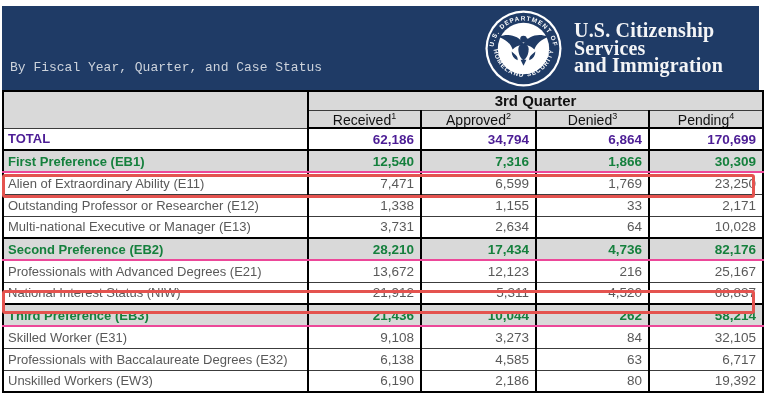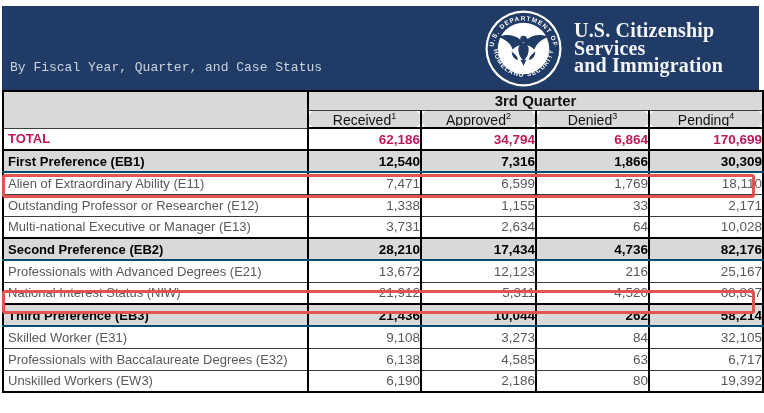--- a/index.html
+++ b/index.html
@@ -29,30 +29,30 @@
   table{width:760px;height:229px;border-collapse:collapse;table-layout:fixed;
     font-family:"Liberation Sans",sans-serif;}
   col.c-label{width:305px;}
   col.c1{width:113px;}col.c2{width:115px;}col.c3{width:113px;}col.c4{width:114px;}
   table{border:2px solid #000;}
   th,td{border:1px solid #3c3c3c;border-left:2px solid #000;border-right:2px solid #000;
     overflow:hidden;white-space:nowrap;}
   thead th{background:var(--header-gray,#d9d9d9);color:#111;font-weight:400;}
   .corner{background:var(--header-gray,#d9d9d9);}
   .quarter-cell{height:19px;font-size:15px;font-weight:700;text-align:center;}
-  .colhead-row th{height:18px;font-size:14px;text-align:center;border-bottom:2px solid #000;border-radius:9px;}
+  .colhead-row th{height:18px;font-size:14px;text-align:center;border-bottom:2px solid #000;}
   .colhead-row sup{font-size:9px;}
 
   tbody td{height:22px;font-size:13px;vertical-align:middle;}
   td.lbl{text-align:left;padding-left:4px;}
-  td.num{text-align:right;padding-right:0;font-size:13.5px;}
-  tr.total td{font-weight:700;color:#be185d;}
+  td.num{text-align:right;padding-right:6px;font-size:13.5px;}
+  tr.total td{font-weight:700;color:#4c1d95;}
   tr.total td{border-bottom:2px solid #000;}
-  tr.section td{background:var(--header-gray,#d9d9d9);font-weight:700;color:#000000;
-    border-top:2px solid #000;border-bottom:2px solid #0c4a6e;}
+  tr.section td{background:var(--header-gray,#d9d9d9);font-weight:700;color:#15803d;
+    border-top:2px solid #000;border-bottom:2px solid #ec4899;}
   tr.detail td{color:var(--detail-text,#595959);font-weight:400;}
   tr.detail td.lbl{}
 
   
   .hl{position:absolute;left:2px;width:753px;height:24px;
     border:3px solid var(--highlight-red,#e4534f);border-radius:3px;
     pointer-events:none;background:transparent;}
   .hl-e11{top:174px;}
   .hl-niw{top:290px;}
 </style>
@@ -132,21 +132,21 @@
           <td class="num">12,540</td>
           <td class="num">7,316</td>
           <td class="num">1,866</td>
           <td class="num">30,309</td>
         </tr>
         <tr class="detail">
           <td class="lbl">Alien of Extraordinary Ability (E11)</td>
           <td class="num">7,471</td>
           <td class="num">6,599</td>
           <td class="num">1,769</td>
-          <td class="num">18,110</td>
+          <td class="num">23,250</td>
         </tr>
         <tr class="detail">
           <td class="lbl">Outstanding Professor or Researcher (E12)</td>
           <td class="num">1,338</td>
           <td class="num">1,155</td>
           <td class="num">33</td>
           <td class="num">2,171</td>
         </tr>
         <tr class="detail">
           <td class="lbl">Multi-national Executive or Manager (E13)</td>

